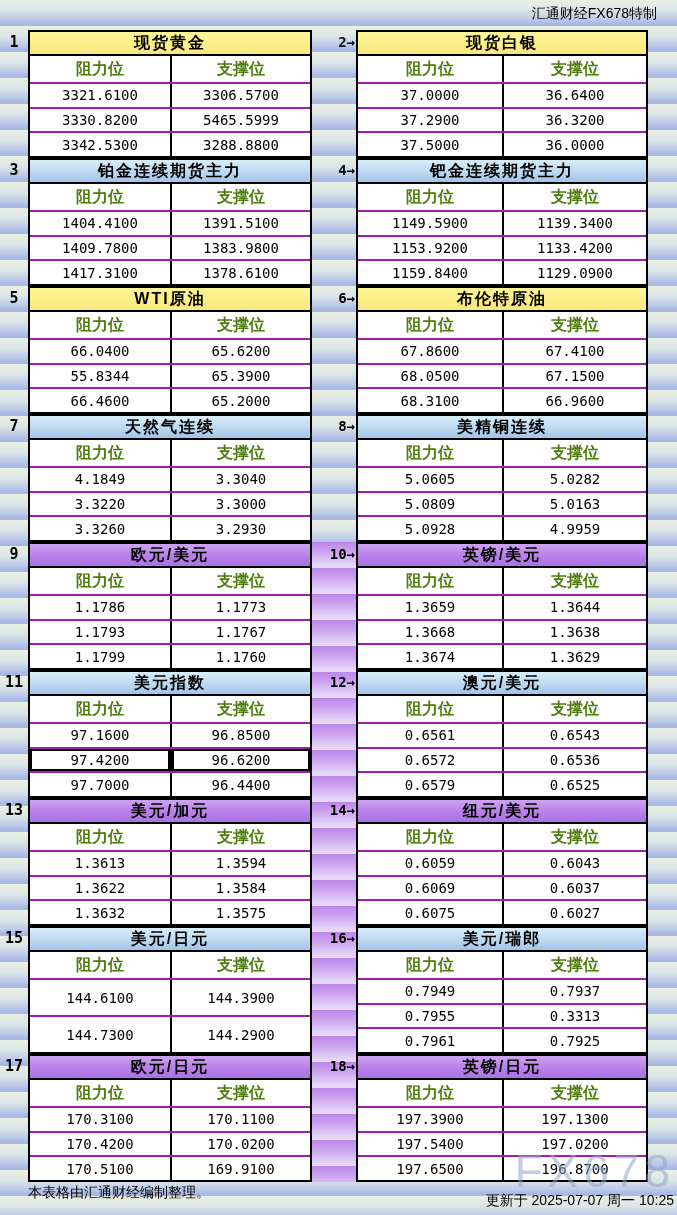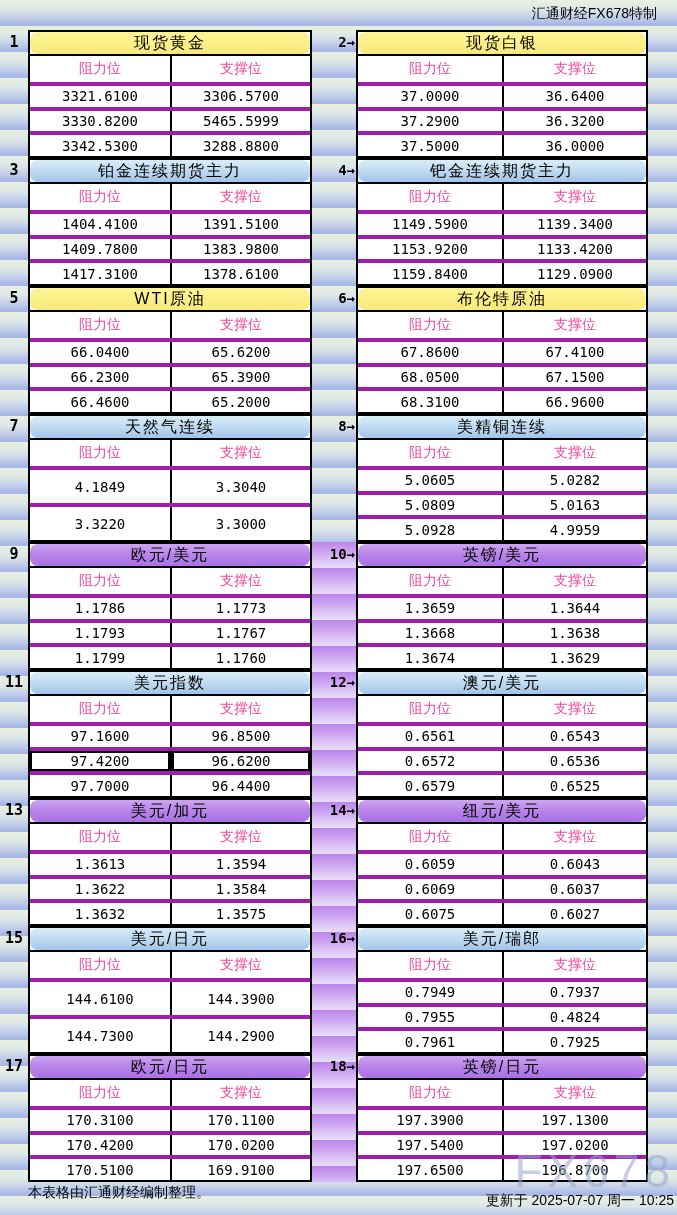--- a/index.html
+++ b/index.html
@@ -20,31 +20,31 @@
   }
   #pairs{position:absolute;top:30px;left:0;width:677px;z-index:1;}
   .pair{display:grid;grid-template-columns:28px 284px 44px 292px 1fr;height:128px;}
   .numcell{font-family:"DejaVu Sans Mono",monospace;font-weight:bold;font-size:15px;
     line-height:24px;text-align:center;color:#000;}
   .gutcell{font-family:"DejaVu Sans Mono",monospace;font-weight:bold;font-size:14px;
     line-height:24px;text-align:right;padding-right:1px;color:#000;}
   .tbl{border:2px solid #000;background:#fff;display:flex;flex-direction:column;
     box-sizing:border-box;height:128px;}
   .tbl-title{flex:0 0 22px;display:flex;align-items:center;justify-content:center;
-    font-weight:normal;font-size:16px;letter-spacing:2px;color:#000;border-radius:8px;}
+    font-weight:bold;font-size:16px;letter-spacing:2px;color:#000;}
   .t-yellow{background:linear-gradient(180deg,#fdf598 0%,#fbee85 60%,#f7e87c 100%);}
   .t-blue{background:linear-gradient(180deg,#d9edf9 0%,#bcd9f0 55%,#a2c3e9 100%);}
   .t-purple{background:linear-gradient(180deg,#cba5f1 0%,#b87fe8 55%,#aa72e5 100%);}
   .tbl-head{flex:0 0 26px;display:grid;grid-template-columns:1fr 1fr;
     border-top:2px solid #000;}
-  .hcell{display:flex;align-items:center;justify-content:center;font-weight:normal;
-    font-size:14px;color:#ec4899;background:#fff;}
+  .hcell{display:flex;align-items:center;justify-content:center;font-weight:bold;
+    font-size:16px;color:#4d7c0f;background:#fff;}
   .hcell+.hcell,.vcell+.vcell{border-left:2px solid #000;}
   .tbl-row{flex:1 1 auto;display:grid;grid-template-columns:1fr 1fr;
-    border-top:4px solid #a21caf;}
+    border-top:2px solid #a21caf;}
   .vcell{display:flex;align-items:center;justify-content:center;font-size:14px;
     font-family:"DejaVu Sans Mono",monospace;color:#000;background:#fff;}
   .vcell.sel{box-shadow:inset 0 0 0 2px #000;}
   #footer-left{position:absolute;left:28px;top:1184px;font-size:14px;color:#000;z-index:2;}
   #footer-right{position:absolute;right:3px;top:1184px;font-size:14px;color:#000;z-index:2;margin-top:8px;}
   #watermark{position:absolute;right:2px;top:1144px;z-index:3;
     font-size:46px;font-weight:normal;letter-spacing:5px;
     color:rgba(148,166,198,0.55);font-family:"Liberation Sans",sans-serif;}
 </style>
 </head>
@@ -146,21 +146,21 @@
           <div class="tbl-title t-yellow">WTI原油</div>
           <div class="tbl-head">
             <div class="hcell">阻力位</div>
             <div class="hcell">支撑位</div>
           </div>
           <div class="tbl-row">
             <div class="vcell">66.0400</div>
             <div class="vcell">65.6200</div>
           </div>
           <div class="tbl-row">
-            <div class="vcell">66.2300</div>
+            <div class="vcell">55.8344</div>
             <div class="vcell">65.3900</div>
           </div>
           <div class="tbl-row">
             <div class="vcell">66.4600</div>
             <div class="vcell">65.2000</div>
           </div>
         </div>
         <div class="gutcell">6→</div>
         <div class="tbl">
           <div class="tbl-title t-yellow">布伦特原油</div>
@@ -192,20 +192,24 @@
             <div class="hcell">支撑位</div>
           </div>
           <div class="tbl-row">
             <div class="vcell">4.1849</div>
             <div class="vcell">3.3040</div>
           </div>
           <div class="tbl-row">
             <div class="vcell">3.3220</div>
             <div class="vcell">3.3000</div>
           </div>
+          <div class="tbl-row">
+            <div class="vcell">3.3260</div>
+            <div class="vcell">3.2930</div>
+          </div>
         </div>
         <div class="gutcell">8→</div>
         <div class="tbl">
           <div class="tbl-title t-blue">美精铜连续</div>
           <div class="tbl-head">
             <div class="hcell">阻力位</div>
             <div class="hcell">支撑位</div>
           </div>
           <div class="tbl-row">
             <div class="vcell">5.0605</div>
@@ -374,21 +378,21 @@
           <div class="tbl-head">
             <div class="hcell">阻力位</div>
             <div class="hcell">支撑位</div>
           </div>
           <div class="tbl-row">
             <div class="vcell">0.7949</div>
             <div class="vcell">0.7937</div>
           </div>
           <div class="tbl-row">
             <div class="vcell">0.7955</div>
-            <div class="vcell">0.4824</div>
+            <div class="vcell">0.3313</div>
           </div>
           <div class="tbl-row">
             <div class="vcell">0.7961</div>
             <div class="vcell">0.7925</div>
           </div>
         </div>
         <div></div>
       </div>
       <div class="pair">
         <div class="numcell">17</div>

